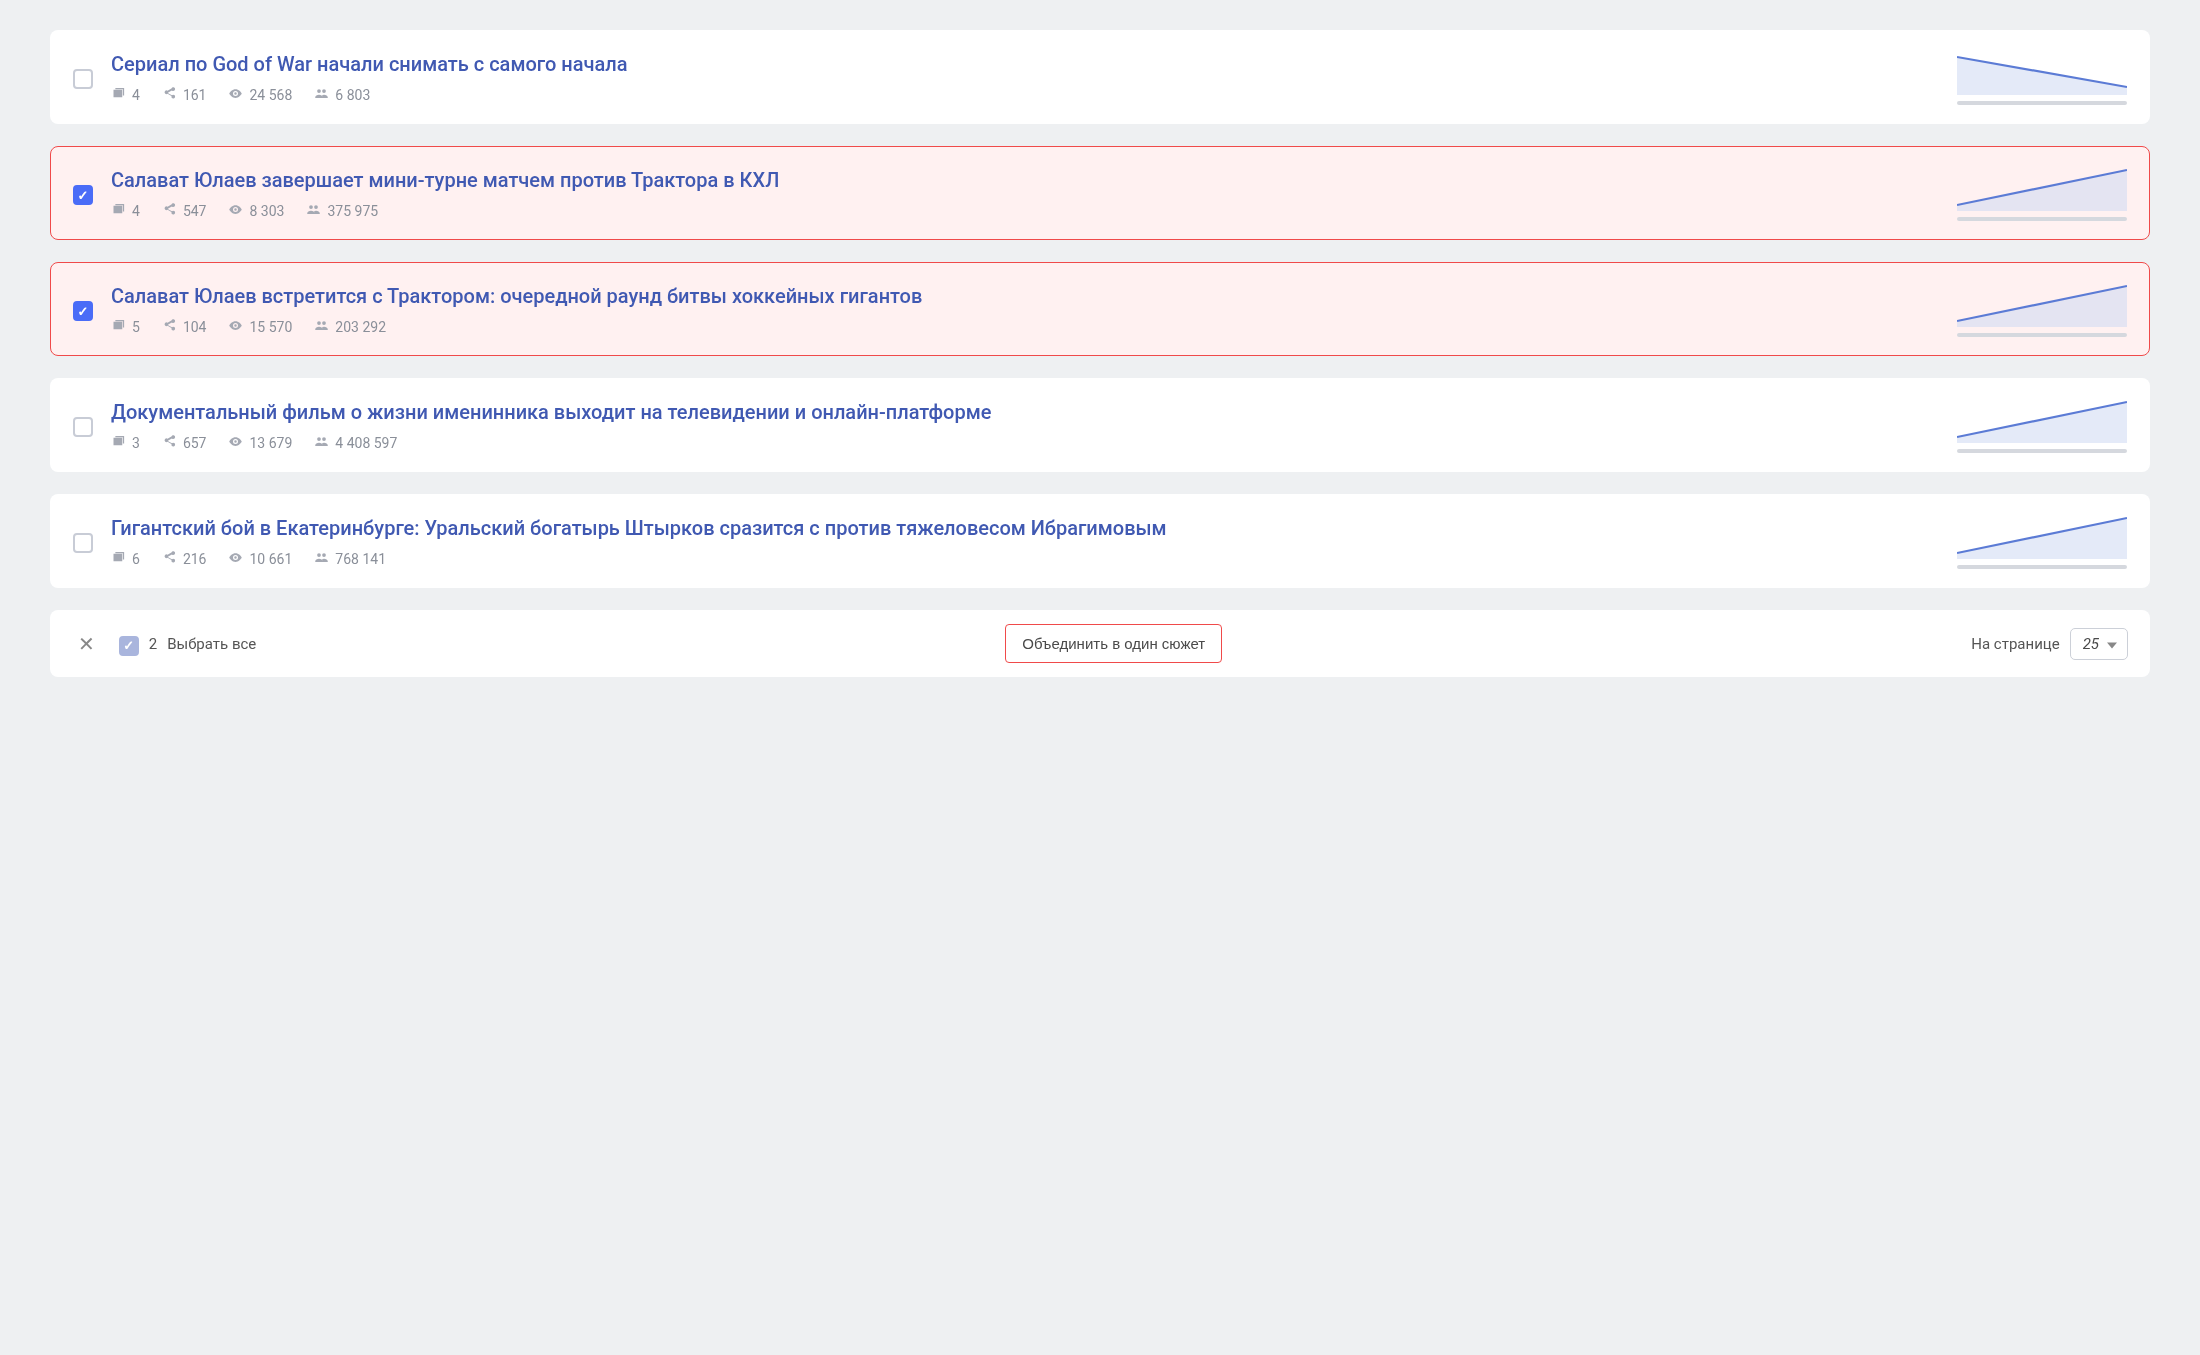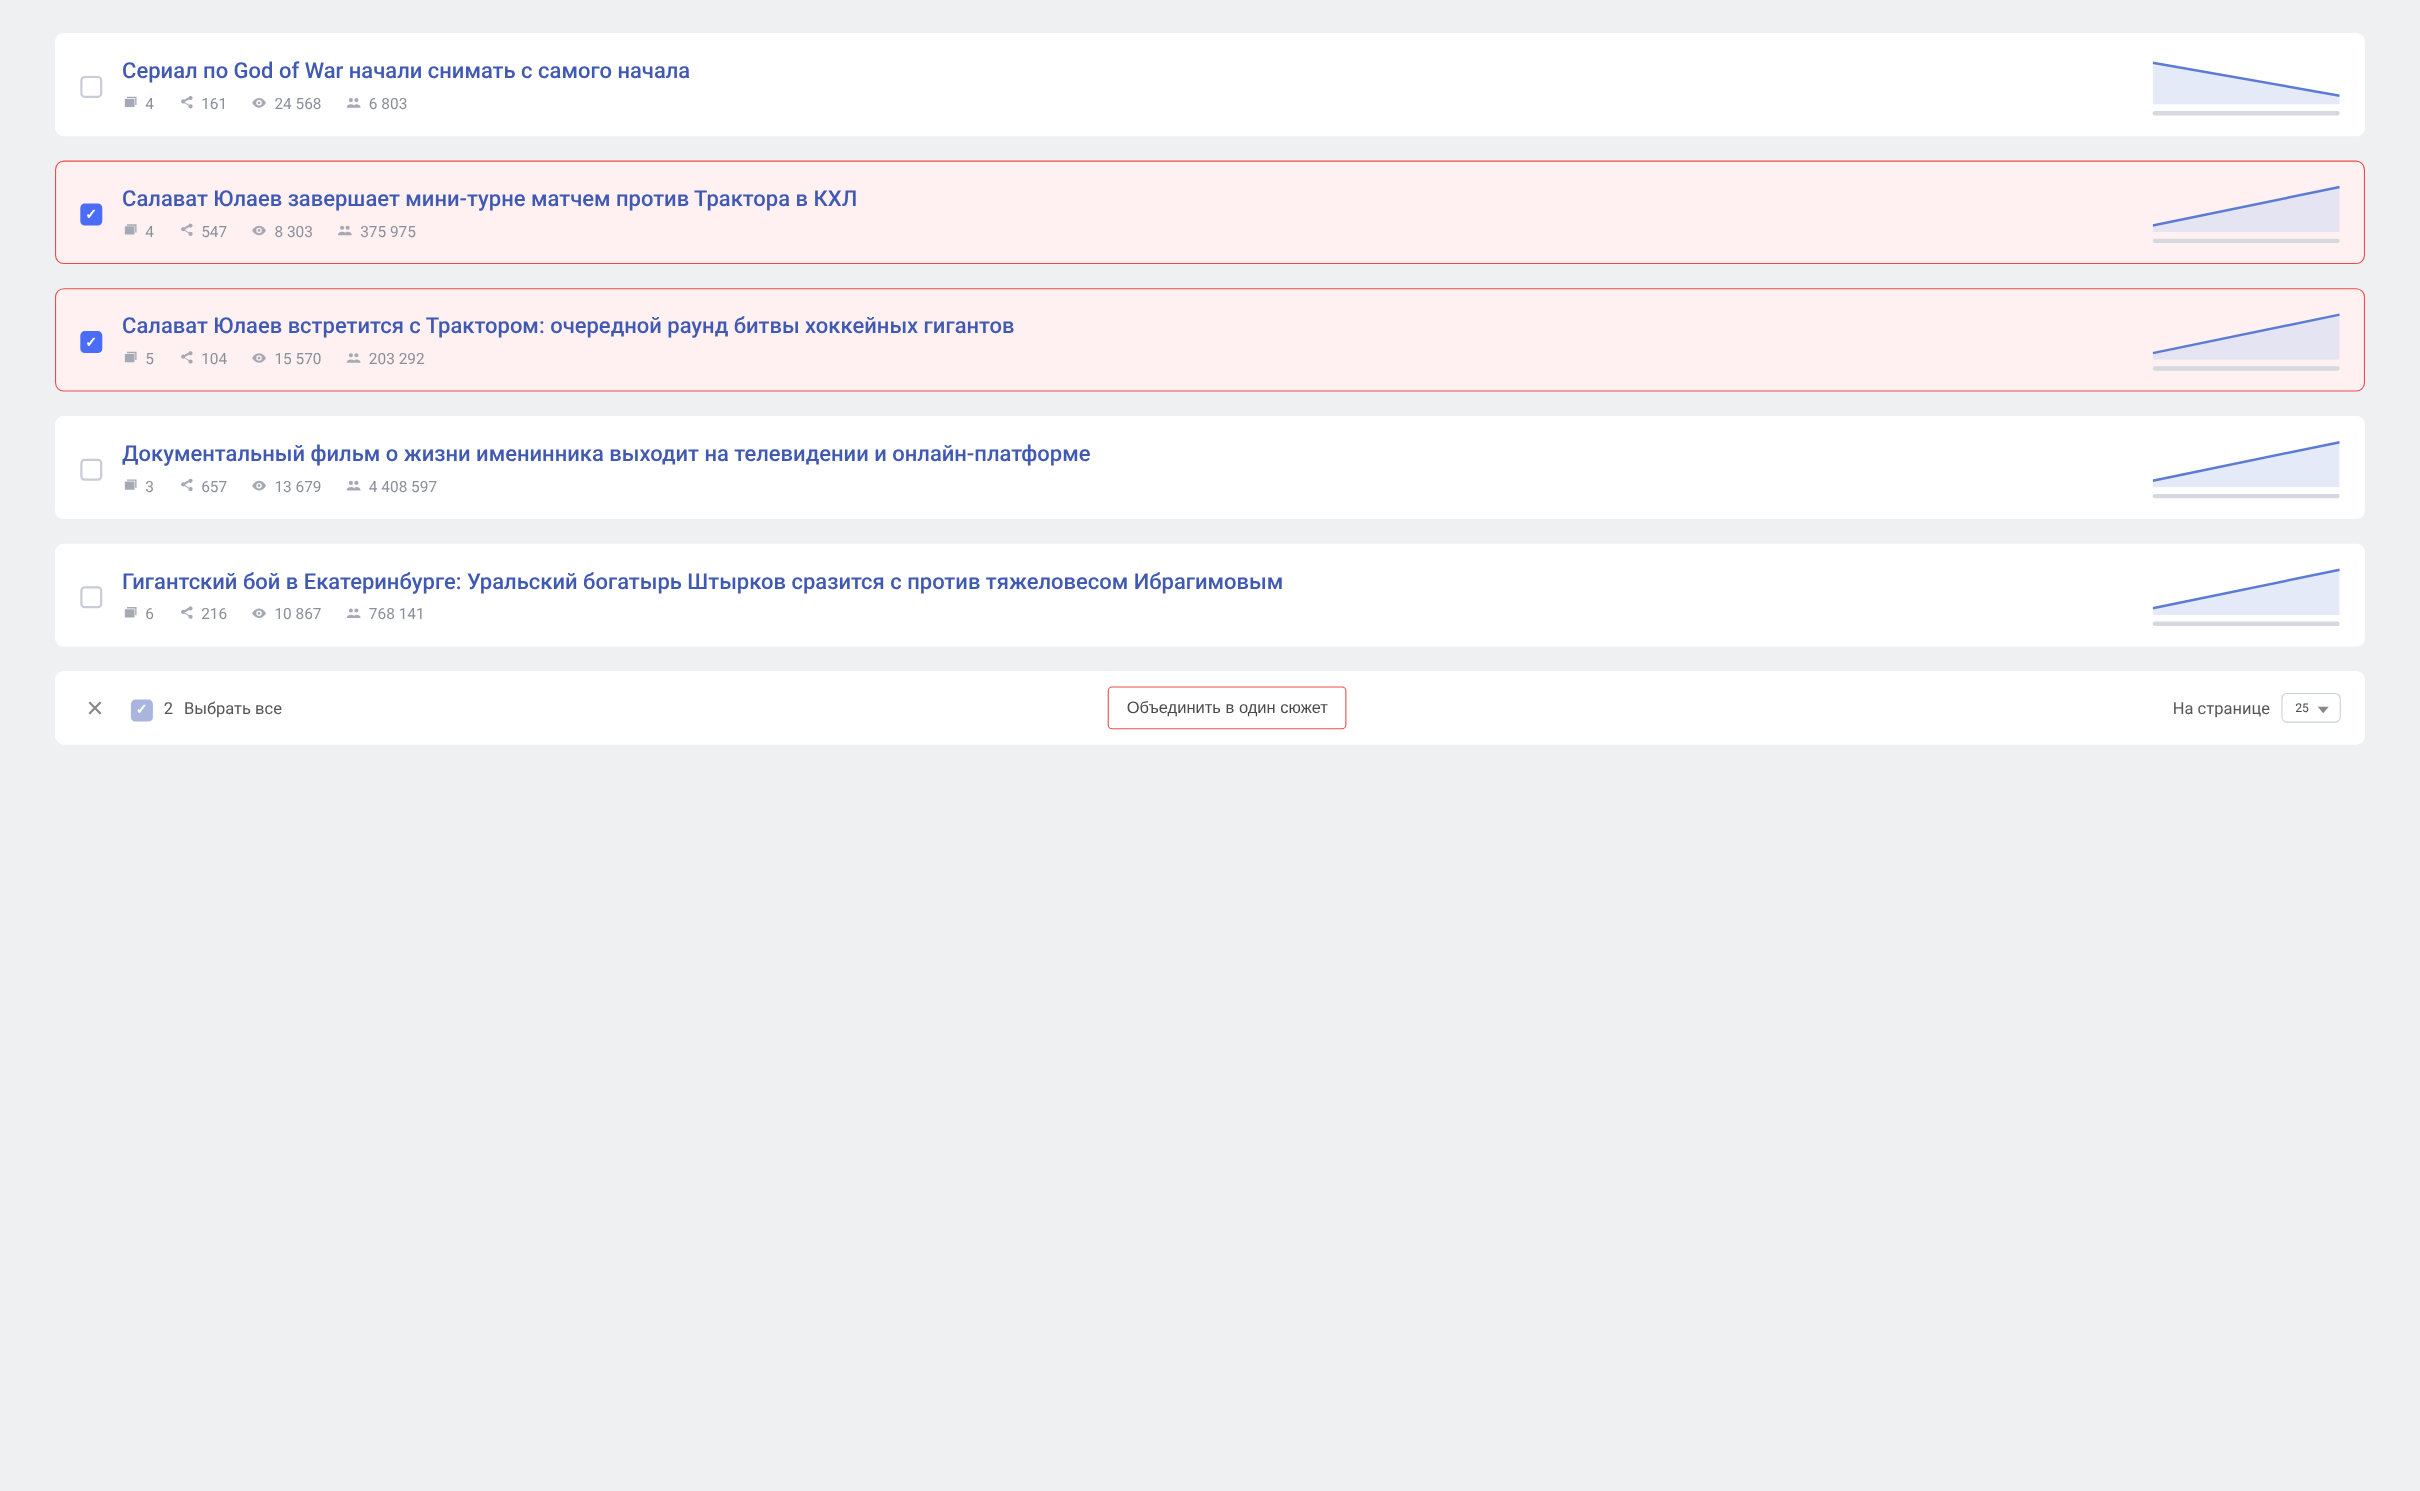--- a/index.html
+++ b/index.html
@@ -140,25 +140,26 @@
       display: flex;
       align-items: center;
       gap: 10px;
       font-size: 15px;
       color: #555;
     }
     .page-select {
       border: 1px solid #ccd0d8;
       border-radius: 5px;
       padding: 6px 28px 6px 12px;
-      font-size: 11px;
+      font-size: 15px;
       color: #4a4a4a;
       background: #fff;
       position: relative;
       cursor: pointer;
+      font-style: italic;
     }
     .page-select::after {
       content: '';
       position: absolute;
       right: 10px;
       top: 50%;
       transform: translateY(-25%);
       border-left: 5px solid transparent;
       border-right: 5px solid transparent;
       border-top: 6px solid #888;
@@ -338,21 +339,21 @@
         <span class="stat">
             <span><svg viewBox="0 0 24 24">
                 <path d="M18 8a3 3 0 1 0-2.83-4H15l-6.1 3.56a3 3 0 1 0 0 4.88L15 16h.17A3 3 0 1 0 18 14a3 3 0 0 0-2.12.88L9.9 11.44a3 3 0 0 0 0-.88l5.98-3.44A3 3 0 0 0 18 8z" fill="#a5a9b3"></path>
               </svg></span>
             <span>216</span>
           </span>
         <span class="stat">
             <span><svg viewBox="0 0 24 24">
                 <path d="M12 5c-5 0-9 4.5-10 7 1 2.5 5 7 10 7s9-4.5 10-7c-1-2.5-5-7-10-7zm0 11a4 4 0 1 1 0-8 4 4 0 0 1 0 8zm0-6a2 2 0 1 0 0 4 2 2 0 0 0 0-4z" fill="#a5a9b3"></path>
               </svg></span>
-            <span>10 867</span>
+            <span>10 661</span>
           </span>
         <span class="stat">
             <span><svg viewBox="0 0 24 24">
                 <path d="M8 11a3 3 0 1 0 0-6 3 3 0 0 0 0 6zm8 0a3 3 0 1 0 0-6 3 3 0 0 0 0 6zM2 19v-1c0-2.2 3-4 6-4s6 1.8 6 4v1H2zm12 0v-1c0-1.1-.5-2.1-1.3-2.9 1-.7 2.3-1.1 3.3-1.1 3 0 6 1.8 6 4v1h-8z" fill="#a5a9b3"></path>
               </svg></span>
             <span>768 141</span>
           </span>
       </div>
     </div>
     <div class="sparkline-wrap">

